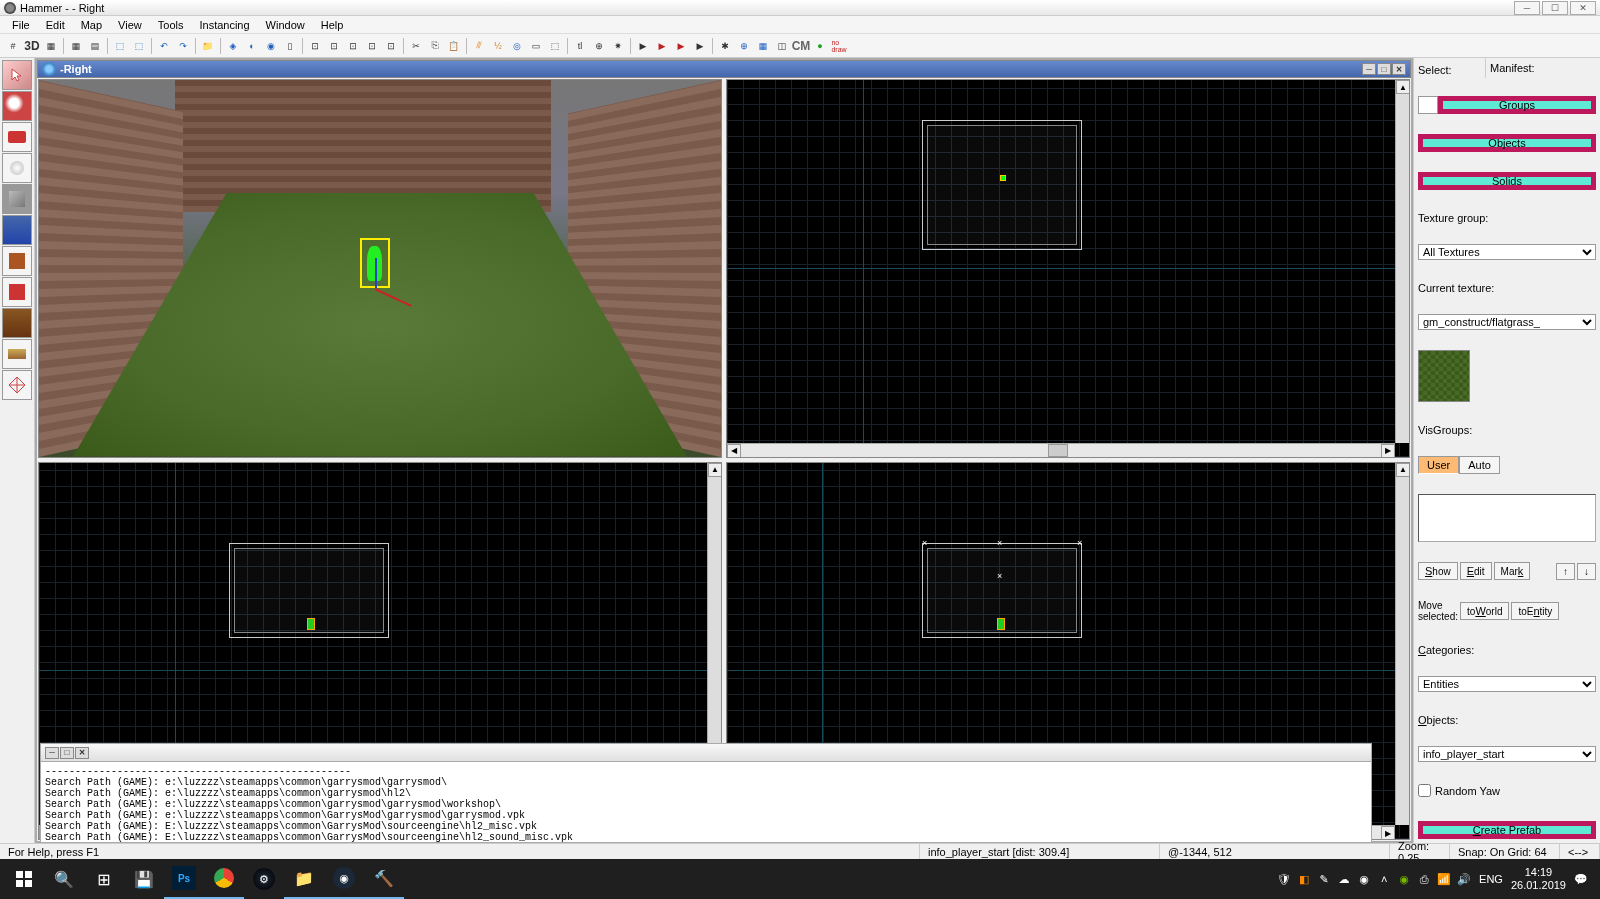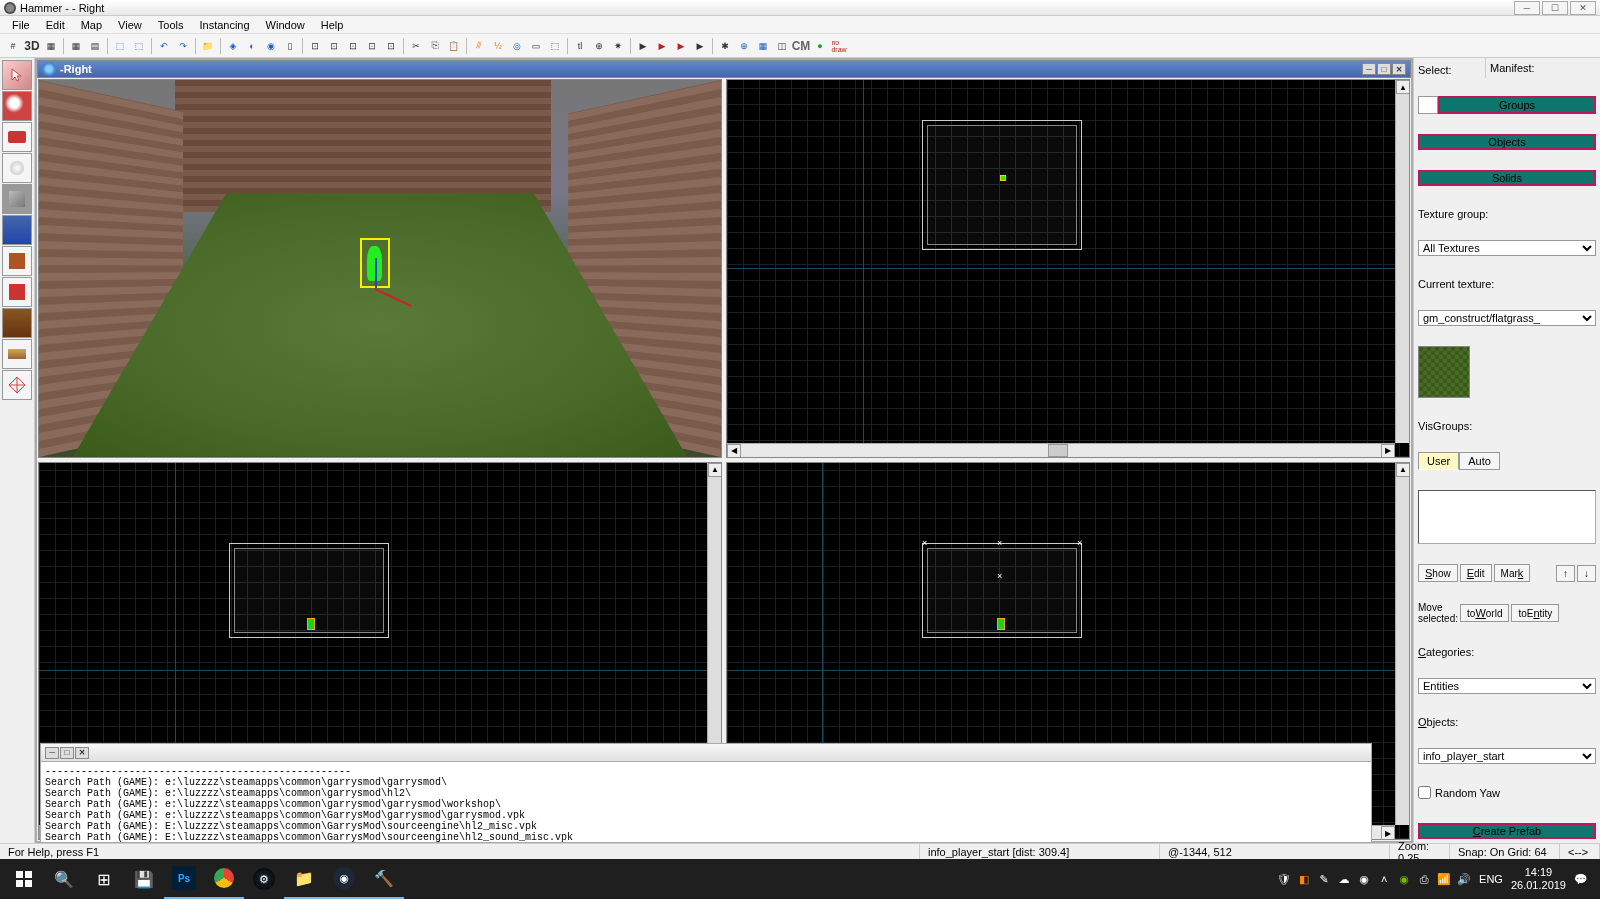--- a/index.html
+++ b/index.html
@@ -78,30 +78,30 @@
 .player-spawn { position: absolute; left: 47%; top: 42%; width: 30px; height: 50px; }
 .spawn-box { position: absolute; inset: 0; border: 2px solid #ffee00; }
 .spawn-figure { position: absolute; left: 25%; top: 15%; width: 50%; height: 70%; background: #22ee22; border-radius: 40% 40% 20% 20%; }
 .gizmo-axis { position: absolute; left: 50%; top: 100%; }
 .gizmo-x { position: absolute; width: 40px; height: 2px; background: #cc2222; transform-origin: left; transform: rotate(25deg); }
 .gizmo-y { position: absolute; width: 2px; height: 30px; background: #2244cc; top: -30px; }
 
 
 .side-panel { width: 187px; background: #f0f0f0; border-left: 1px solid #ccc; padding: 4px; display: flex; flex-direction: column; gap: 20px; }
 .panel-label { font-size: 11px; color: #000; margin-top: 2px; }
-.panel-btn { height: 18px; border: 2px solid #be185d; background: #0f766e; cursor: pointer; display: flex; align-items: center; justify-content: center; }
+.panel-btn { height: 18px; border: 5px solid #be185d; background: #5eead4; cursor: pointer; display: flex; align-items: center; justify-content: center; }
 .panel-select { width: 100%; height: 18px; border: 1px solid #999; background: #fff; font-size: 11px; }
 .texture-preview { width: 52px; height: 52px; background: repeating-conic-gradient(#4a6a2a 0 25%, #3a5a1a 25% 50%); background-size: 8px 8px; border: 1px solid #888; }
 .texture-row { display: flex; gap: 4px; align-items: flex-start; }
 .texture-info { flex: 1; display: flex; flex-direction: column; gap: 2px; }
 .texture-dim { font-size: 10px; color: #333; text-align: right; }
 .visgroup-box { height: 110px; border: 1px inset #aaa; background: #fff; }
 .visgroup-tabs { display: flex; }
 .vg-tab { padding: 2px 8px; border: 1px solid #999; background: #f5f5f5; cursor: pointer; position: relative; z-index: 1; }
-.vg-tab.active { background: #fef9c3; border-bottom-color: #fff; }
+.vg-tab.active { background: #fdba74; border-bottom-color: #fff; }
 .vg-btnrow { display: flex; gap: 2px; align-items: center; }
 .vg-btn { padding: 2px 6px; border: 1px solid #999; background: #f5f5f5; cursor: pointer; font-size: 10px; }
 .checkbox-row { display: flex; align-items: center; gap: 4px; margin-top: 2px; }
 .manifest-panel { position: absolute; right: 0; top: 58px; width: 115px; border-left: 1px solid #ccc; padding: 4px; font-size: 11px; }
 
 
 .messages-container { position: absolute; left: 40px; right: 228px; bottom: 56px; height: 100px; background: #f5f5f5; border: 1px solid #aaa; }
 .messages-header { height: 18px; background: linear-gradient(#f8f8f8, #e0e0e0); border-bottom: 1px solid #aaa; display: flex; align-items: center; padding: 0 4px; font-weight: bold; color: #555; }
 .messages-body { background: #fff; height: calc(100% - 18px); padding: 4px; font-family: 'Courier New', monospace; font-size: 10px; color: #000; overflow: hidden; white-space: pre; line-height: 1.1; }
 

